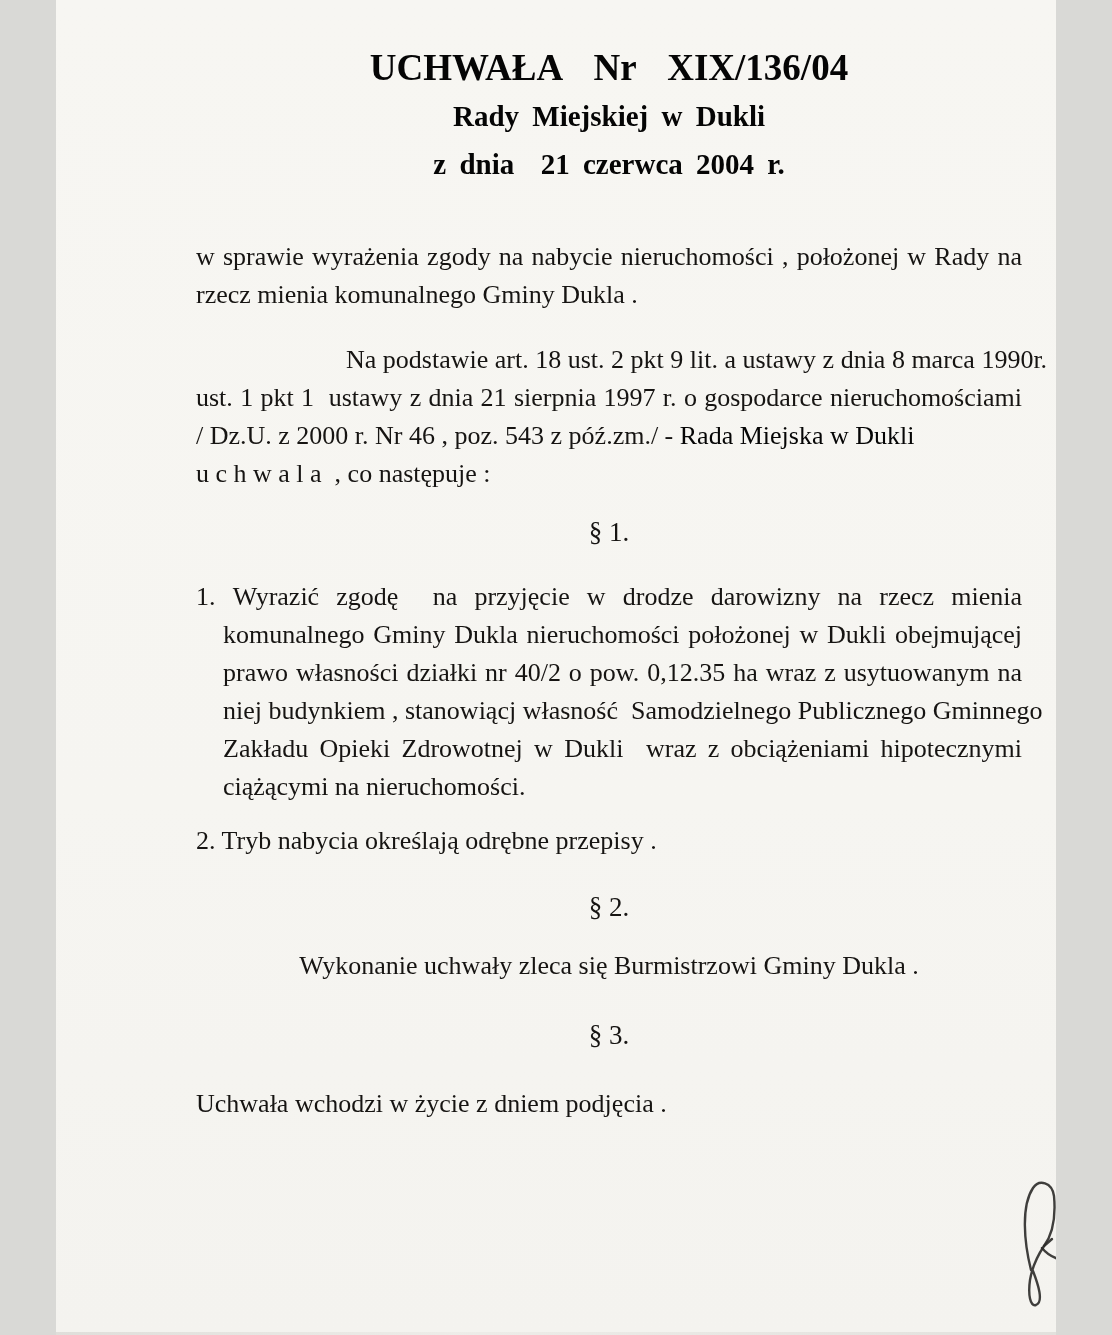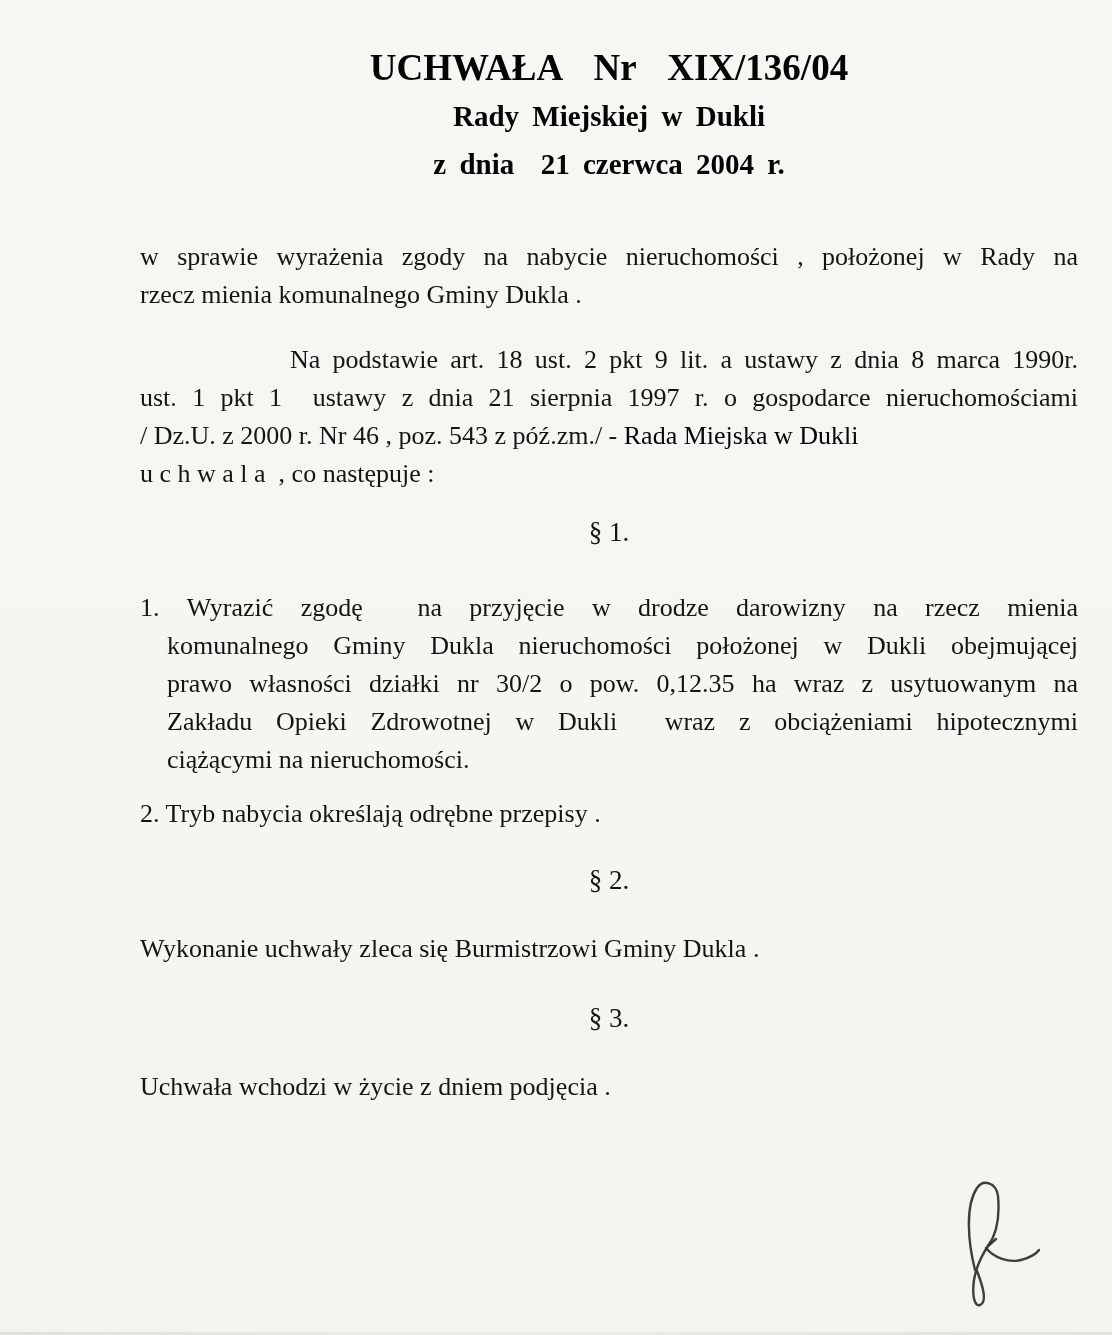--- a/index.html
+++ b/index.html
@@ -1,18 +1,18 @@
 <!DOCTYPE html>
 <html lang="pl"><head>
 <meta charset="utf-8">
 <style>
   html,body{margin:0;padding:0;background:#d9d9d6;}
   .page{
     position:relative;
-    width:1112px;height:1335px;
+    width:1000px;height:1335px;
     margin:0 auto;
     box-sizing:border-box;
     padding:0 34px 0 140px;
     background:
       linear-gradient(180deg, #f7f6f2 0%, #f6f5f1 60%, #f4f3ef 100%);
     color:#161412;
     font-family:"Liberation Serif","DejaVu Serif",serif;
     overflow:hidden;
   }
   .page::after{ 
@@ -38,24 +38,24 @@
   .indent-first{padding-left:150px;}
   .subject{margin-top:50px;}
   .legal{margin-top:27px;}
   .sec-heading{
     margin-top:20px;
     text-align:center;
     font-size:27px;line-height:38px;
   }
   .sec-heading.s2{margin-top:28px;}
   .sec-heading.s3{margin-top:31px;}
-  .item1{margin-top:38px;}
+  .item1{margin-top:27px;}
   .item1 .cont{margin-left:27px;}
   .item2{margin-top:16px;}
-  .exec{margin-top:31px;}
+  .exec{margin-top:21px;text-align:center;}
   .final{margin-top:31px;}
   .bold{font-weight:normal;color:#050505;}
   .signature{
     position:absolute;
     left:958px;top:1180px;
     width:86px;height:132px;
   }
   .signature svg{width:100%;height:100%;}
   .signature path{
     fill:none;stroke:#2b2a28;stroke-width:2.4;
@@ -83,21 +83,22 @@
     <div class="line jline">ust. 1 pkt 1&nbsp; ustawy z dnia 21 sierpnia 1997 r. o gospodarce nieruchomościami</div>
     <div class="line"><span>/ Dz.U. z 2000 r. Nr 46 , poz. 543 z póź.zm./ - </span><span class="bold">Rada Miejska w Dukli</span></div>
     <div class="line">u c h w a l a&nbsp; , co następuje :</div>
   </div>
 
   <div class="sec-heading">§ 1.</div>
 
   <div class="body-block item1">
     <div class="line jline">1.&nbsp;Wyrazić zgodę &nbsp;na przyjęcie w drodze darowizny na rzecz mienia</div>
     <div class="line jline cont">komunalnego Gminy Dukla nieruchomości położonej w Dukli obejmującej</div>
-    <div class="line jline cont">prawo własności działki nr 30/2 o pow. 0,12.35 ha wraz z usytuowanym na</div>
+    <div class="line jline cont">prawo własności działki nr 40/2 o pow. 0,12.35 ha wraz z usytuowanym na</div>
+    <div class="line jline cont">niej budynkiem , stanowiącj własność &nbsp;Samodzielnego Publicznego Gminnego</div>
     <div class="line jline cont">Zakładu Opieki Zdrowotnej w Dukli &nbsp;wraz z obciążeniami hipotecznymi</div>
     <div class="line cont">ciążącymi na nieruchomości.</div>
   </div>
 
   <div class="body-block item2">
     <div class="line">2. Tryb nabycia określają odrębne przepisy .</div>
   </div>
 
   <div class="sec-heading s2">§ 2.</div>
 

